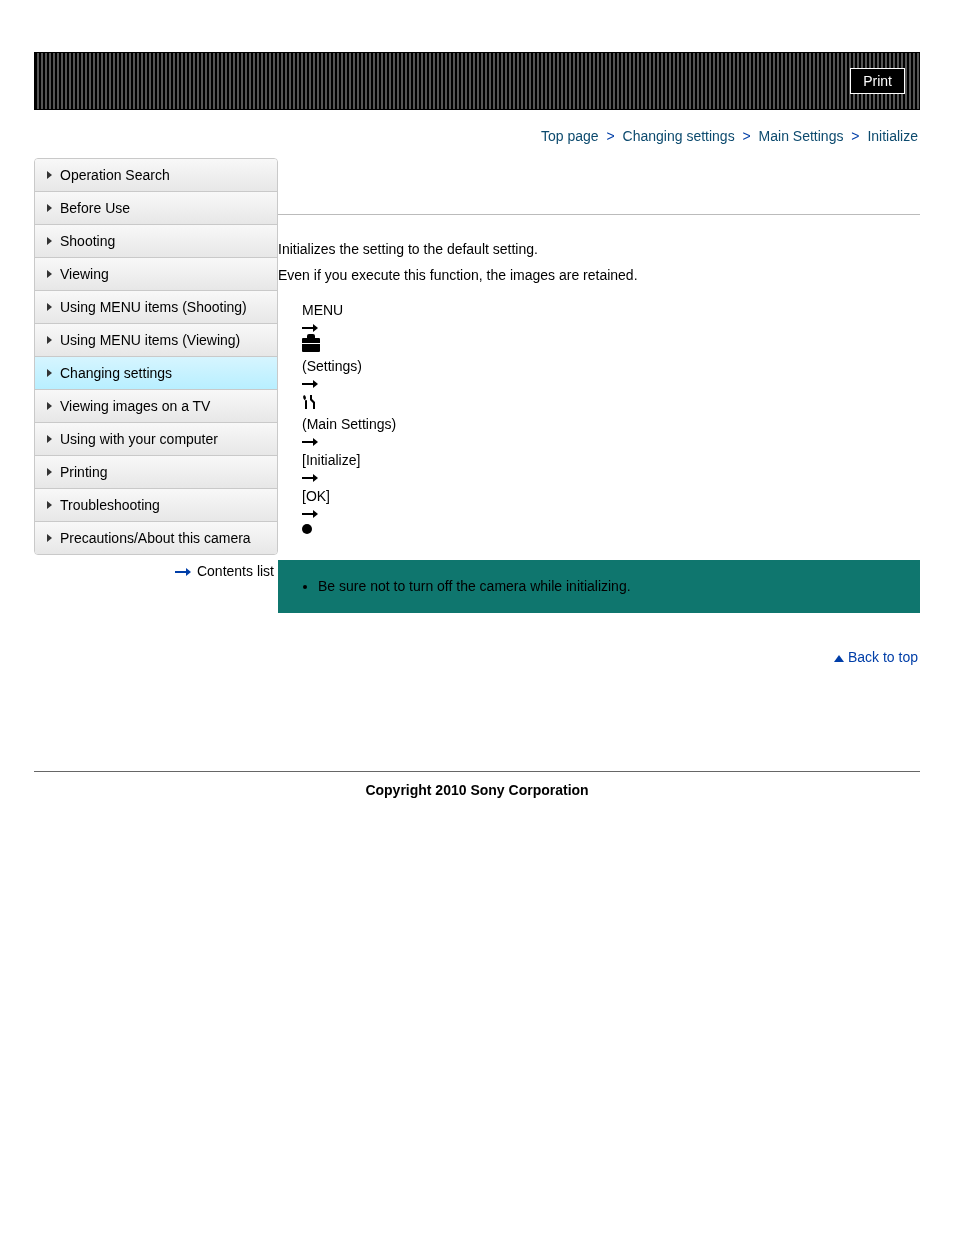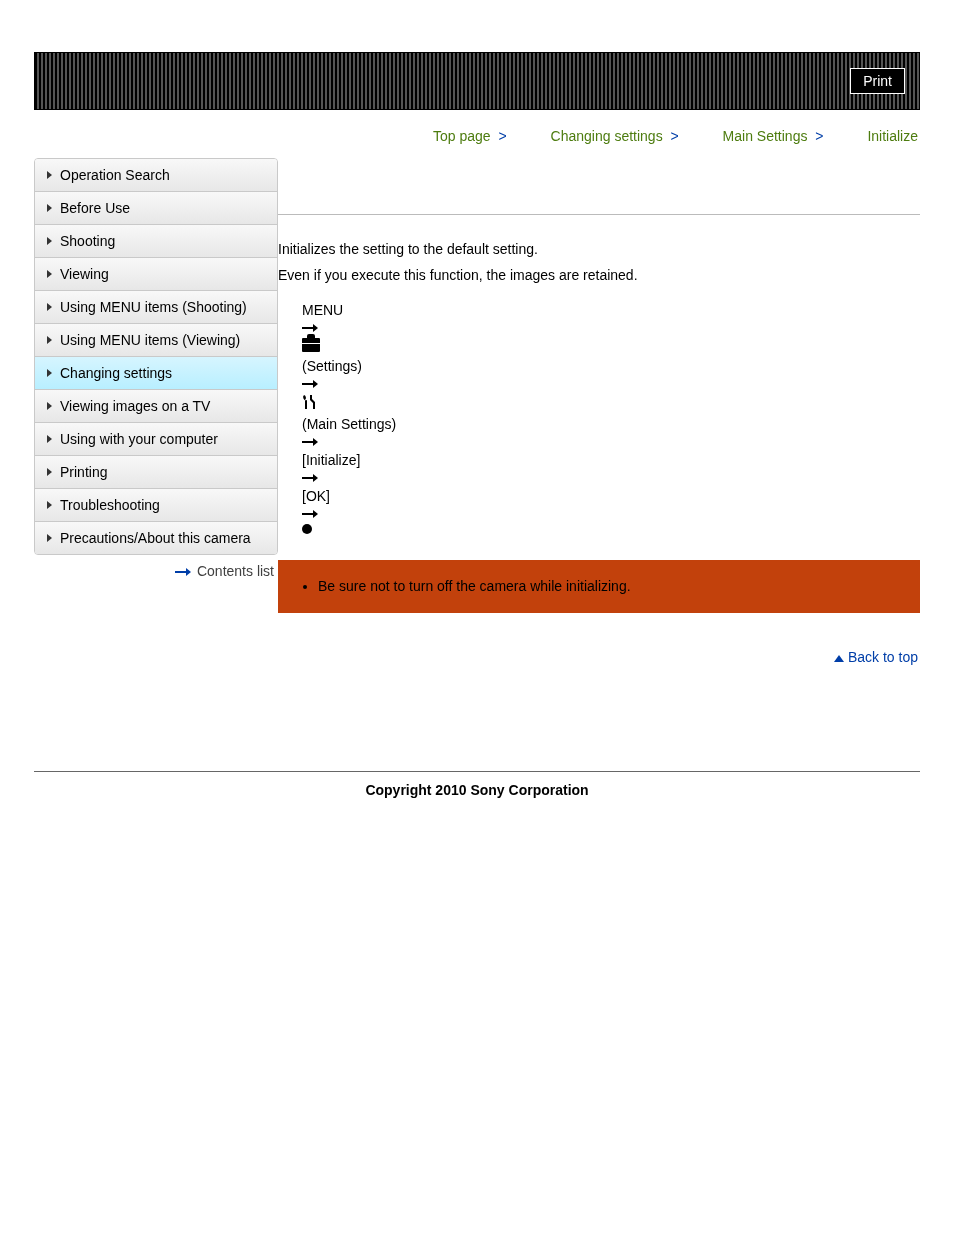--- a/index.html
+++ b/index.html
@@ -22,21 +22,21 @@
     padding:4px 12px;
     font-size:14px;
     cursor:pointer;
   }
   .breadcrumb {
     text-align:right;
     padding:18px 2px 14px 0;
     font-size:14px;
     color:#000;
   }
-  .breadcrumb a { color:#4d7c0f; text-decoration:none;margin-left:36px; }
+  .breadcrumb a { color:#0c4a6e; text-decoration:none; }
   .breadcrumb span.sep { color:#003ea8; padding:0 4px; }
   .columns { display:flex; align-items:flex-start; }
   .sidebar {
     width:244px;
     flex:0 0 244px;
   }
   .sidebar ul { list-style:none; border:1px solid #c9c9c9; border-radius:4px; overflow:hidden; }
   .sidebar li {
     border-bottom:1px solid #c9c9c9;
     background: linear-gradient(#f8f8f8, #e7e7e7);
@@ -53,21 +53,21 @@
     width:0; height:0;
     border-top:4px solid transparent;
     border-bottom:4px solid transparent;
     border-left:5px solid #333;
     margin-right:8px;
   }
   .contents-link {
     text-align:right;
     padding:8px 4px 0 0;
   }
-  .contents-link a { color:#404040; text-decoration:none; font-size:14px; }
+  .contents-link a { color:#000000; text-decoration:none; font-size:14px; }
   .contents-link .arrow-long {
     display:inline-block;
     width:16px; height:6px;
     position:relative;
     margin-right:6px;
     vertical-align:middle;
   }
   .contents-link .arrow-long::before {
     content:""; position:absolute; left:0; top:2px; width:12px; height:2px; background:#003ea8;
   }
@@ -103,21 +103,21 @@
   .toolbox-icon::before { content:""; position:absolute; top:-4px; left:5px; width:8px; height:4px; background:#000; border-radius:2px 2px 0 0;}
   .toolbox-icon::after { content:""; position:absolute; top:5px; left:0; width:18px; height:1px; background:#fff;}
   .wrench-icon {
     width:16px; height:16px; position:relative;
   }
   .wrench-icon svg { width:16px; height:16px; }
   .dot-icon {
     width:10px; height:10px; border-radius:50%; background:#000;
   }
   .note-box {
-    background:#c2410c;
+    background:#0f766e;
     padding:16px 18px 16px 30px;
     margin-bottom:36px;
   }
   .note-box ul { list-style:disc; padding-left:10px; }
   .note-box li { line-height:1.5; }
   .back-top { text-align:right; padding-right:2px; }
   .back-top a { color:#003ea8; text-decoration:none; font-size:14px; }
   .back-top .tri {
     display:inline-block;
     width:0; height:0;

